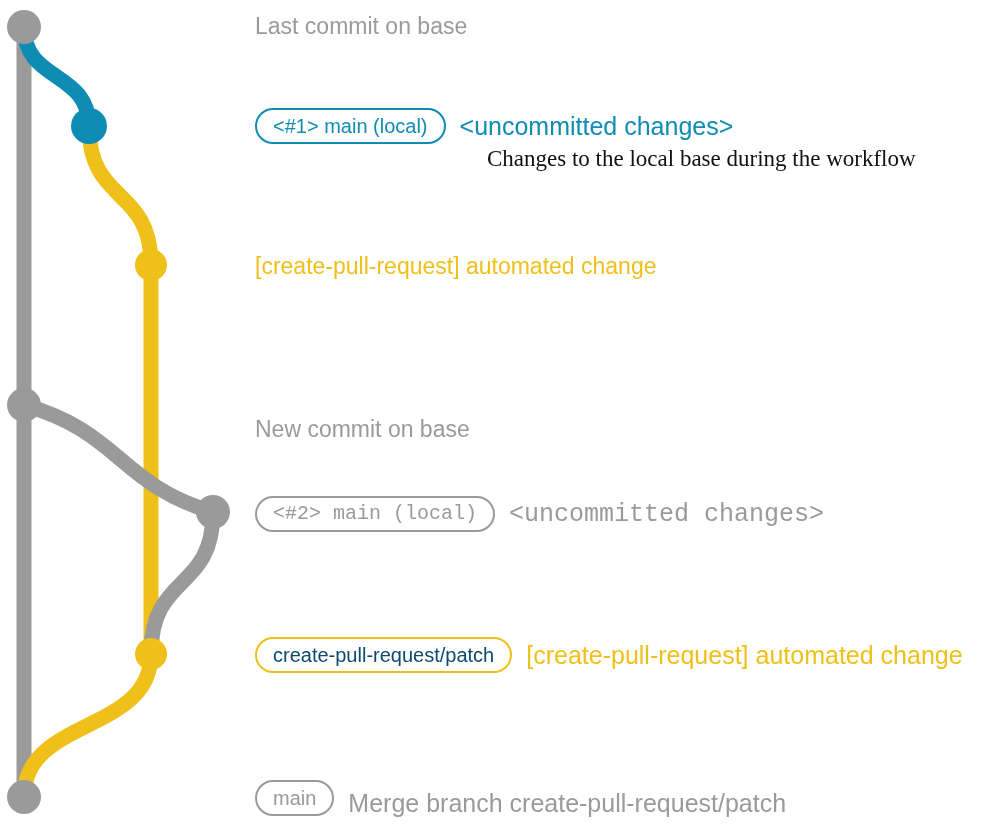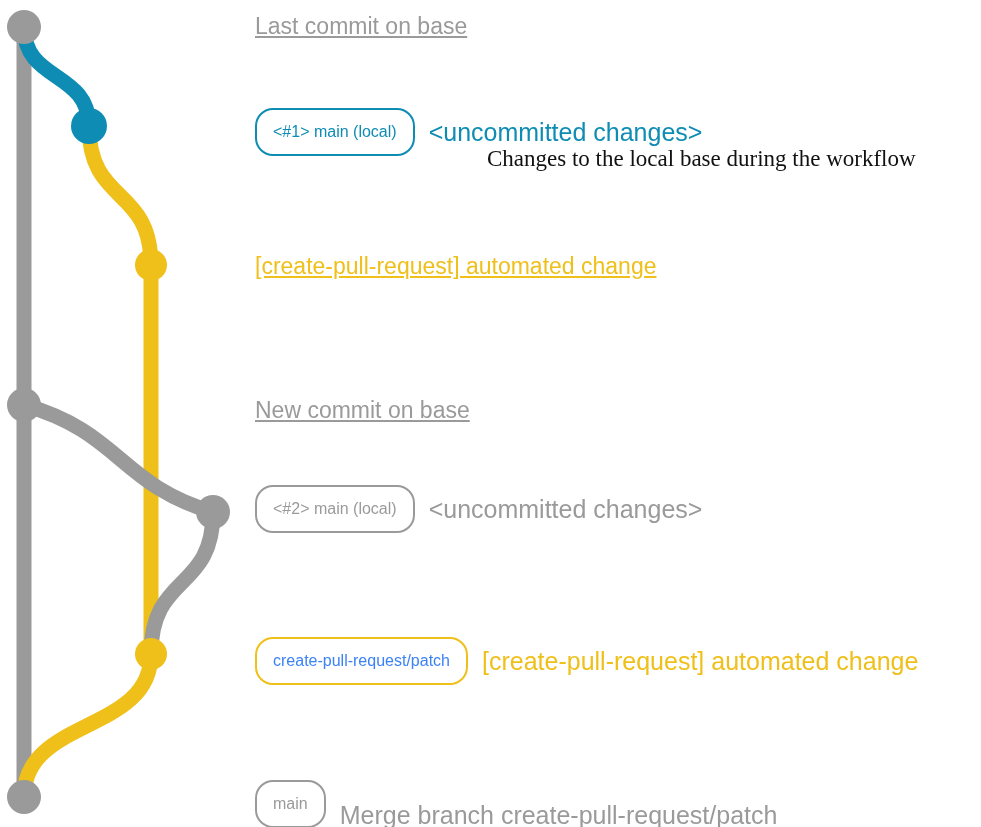--- a/index.html
+++ b/index.html
@@ -28,49 +28,48 @@
     position: absolute;
     display: flex;
     align-items: center;
   }
   .pill {
     display: inline-flex;
     align-items: center;
     justify-content: center;
     border: 2px solid #9a9a9a;
     border-radius: 18px;
-    height: 48px;
+    height: 36px;
     box-sizing: border-box;
     padding: 0 16px;
-    font-size: 16px;
+    font-size: 20px;
     line-height: 1;
     white-space: nowrap;
     color: #9a9a9a;
     background: transparent;
   }
   .pill.blue { border-color: #0e8cb4; color: #0e8cb4; }
-  .pill.yellow { border-color: #efc01a; color: #3b82f6; text-align: center; }
+  .pill.yellow { border-color: #efc01a; color: #0c4a6e; text-align: center; }
   .pill.grey { border-color: #9a9a9a; color: #9a9a9a; }
 
   .msg {
     font-size: 25px;
     line-height: 1;
     white-space: nowrap;
     margin-left: 14px;
   }
   .msg.blue { color: #0e8cb4; }
   .msg.yellow { color: #efc01a; }
   .msg.grey { color: #9a9a9a; }
 
   .standalone {
     position: absolute;
     font-size: 23px;
     line-height: 1;
     white-space: nowrap;
-    text-decoration: underline;
   }
   .standalone.grey { color: #9a9a9a; }
   .standalone.yellow { color: #efc01a; }
 
   .desc {
     position: absolute;
     font-family: "Liberation Serif", serif;
     font-size: 23px;
     line-height: 1;
     color: #111111;
@@ -110,23 +109,23 @@
   <div class="standalone grey" style="left:255px; top:15px;">Last commit on base</div>
 
   <div class="row" style="left:255px; top:108px;">
     <span class="pill blue">&lt;#1&gt; main (local)</span>
     <span class="msg blue">&lt;uncommitted changes&gt;</span>
   </div>
   <div class="desc" style="left:487px; top:147px;">Changes to the local base during the workflow</div>
 
   <div class="standalone yellow" style="left:255px; top:255px;">[create-pull-request] automated change</div>
 
-  <div class="standalone grey" style="left:255px; top:399px;">New commit on base</div>
+  <div class="standalone grey" style="left:255px; top:418px;">New commit on base</div>
 
-  <div class="row" style="left:255px; top:485px;">
+  <div class="row" style="left:255px; top:496px;font-family:Liberation Mono, monospace;">
     <span class="pill grey">&lt;#2&gt; main (local)</span>
     <span class="msg grey">&lt;uncommitted changes&gt;</span>
   </div>
 
   <div class="row" style="left:255px; top:637px;">
     <span class="pill yellow">create-pull-request/patch</span>
     <span class="msg yellow">[create-pull-request] automated change</span>
   </div>
 
   <div class="row" style="left:255px; top:780px;align-items:flex-end;">

